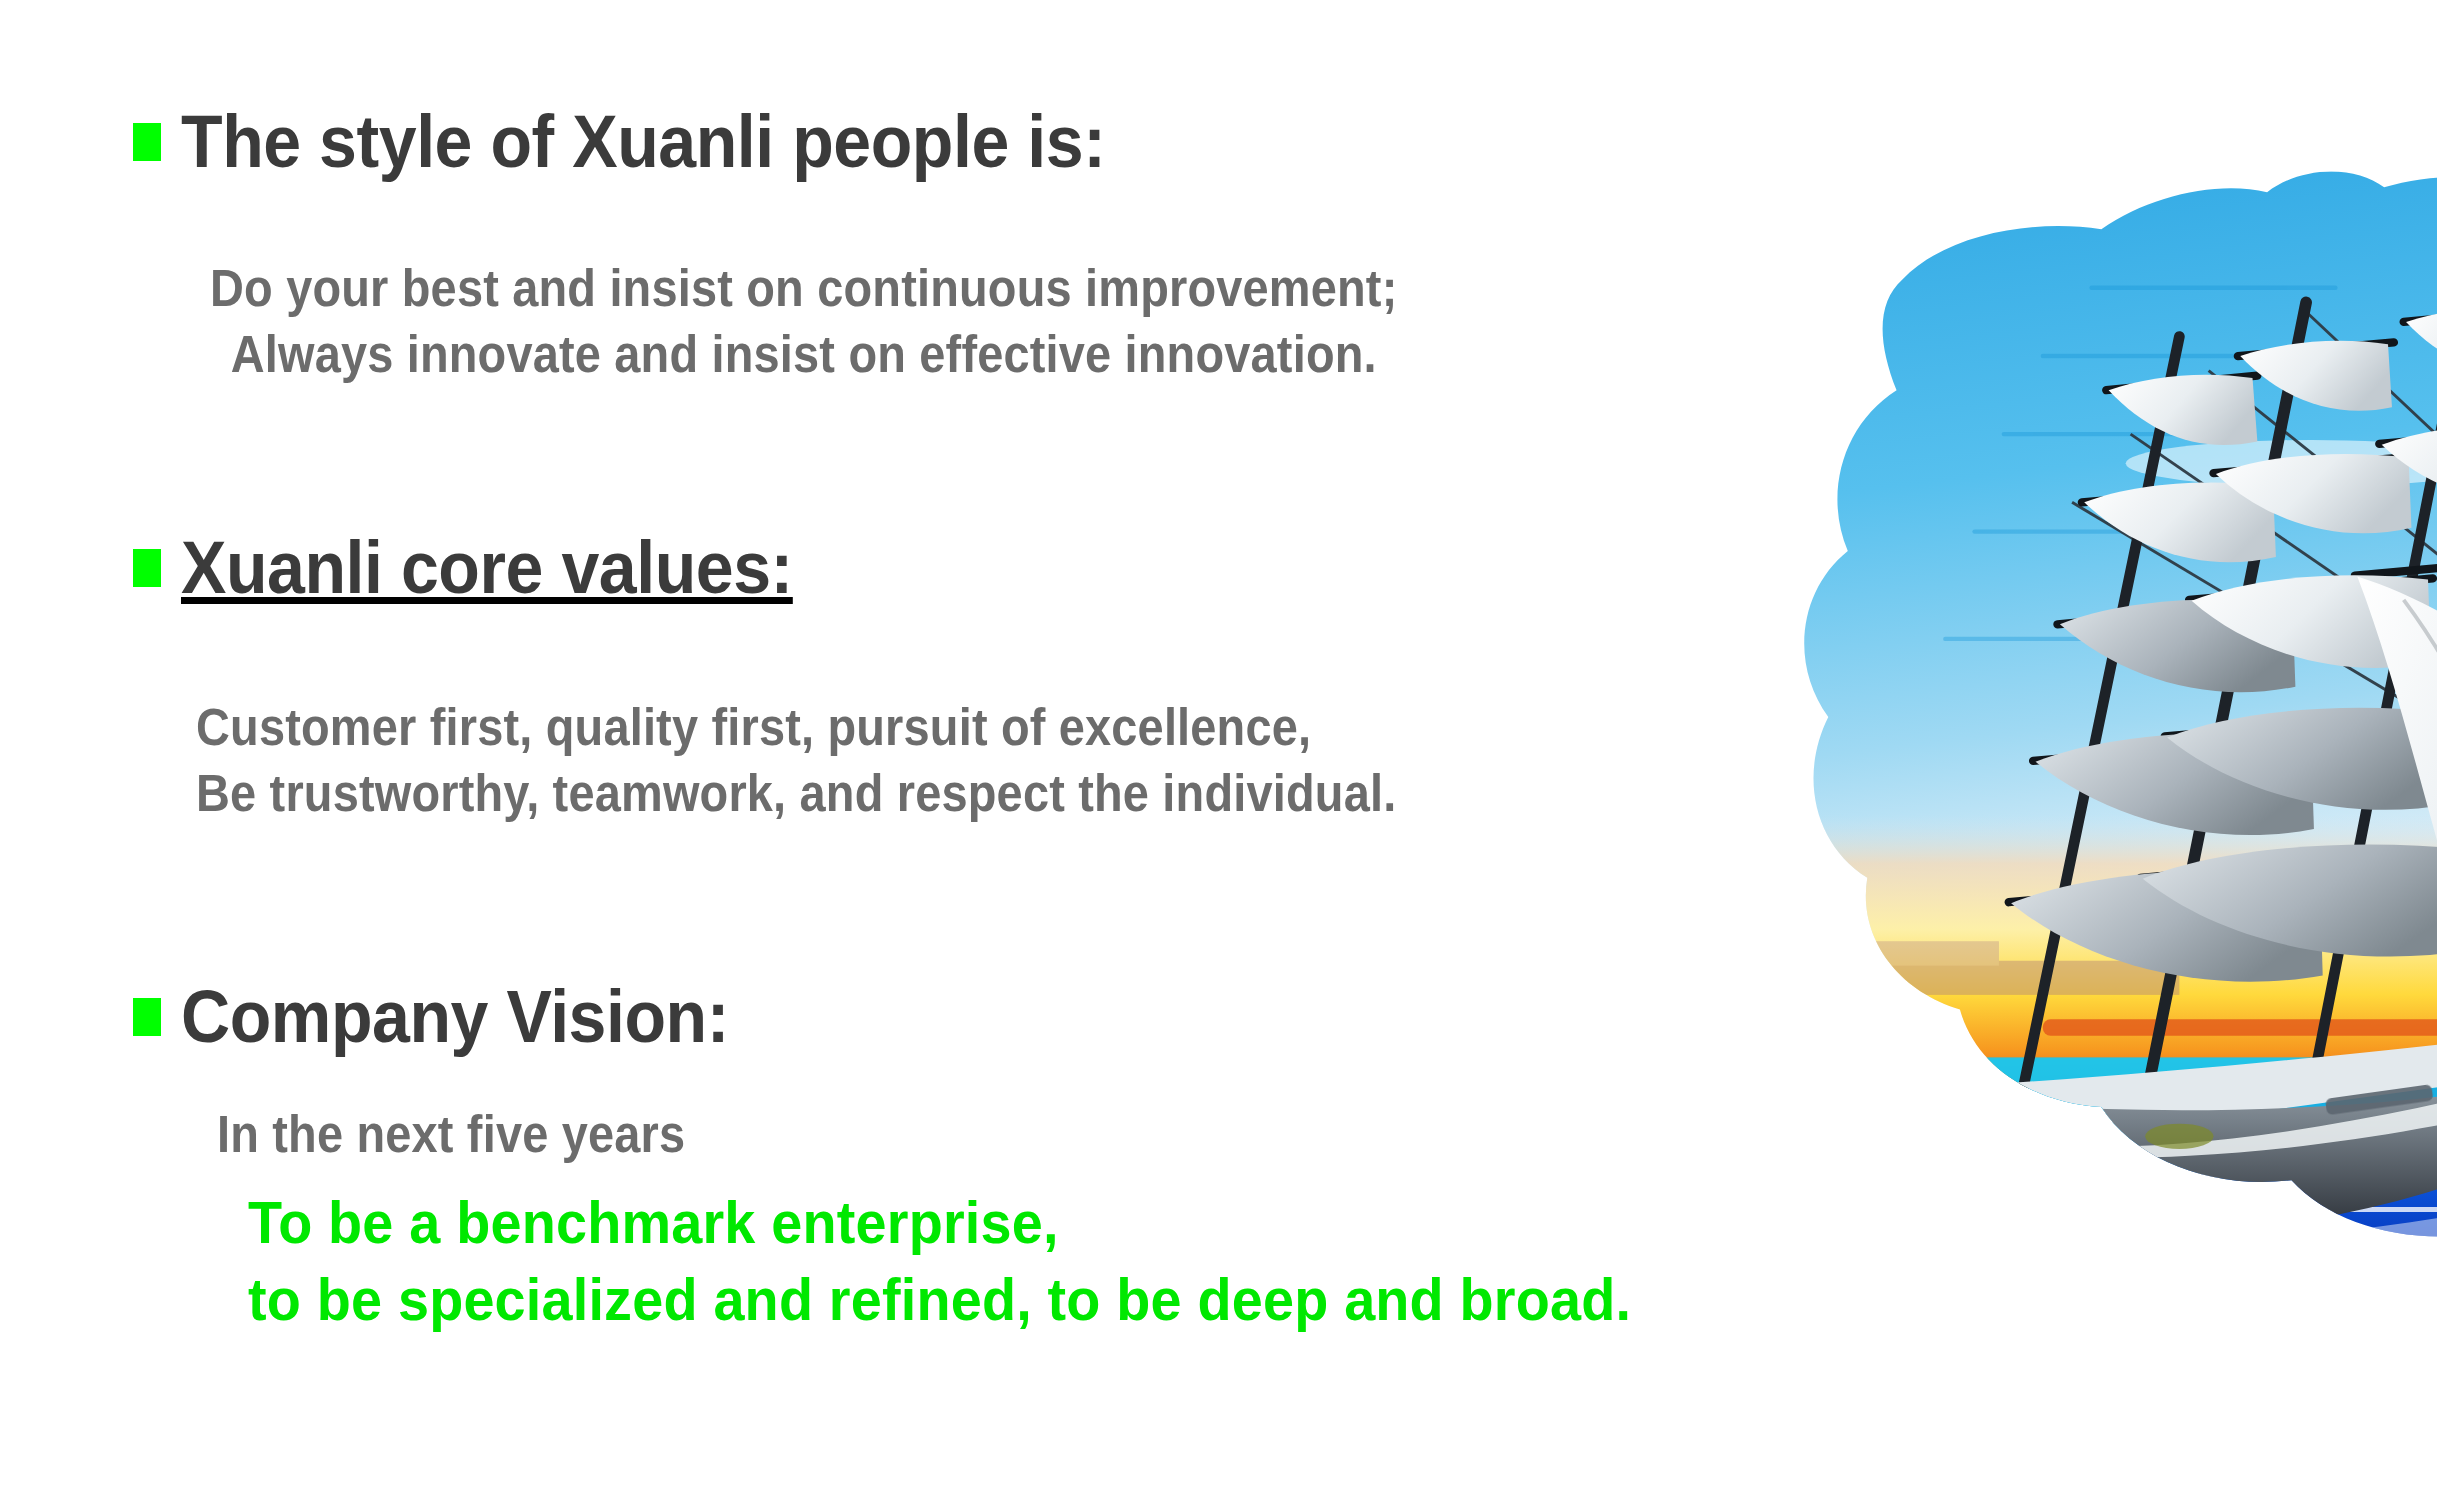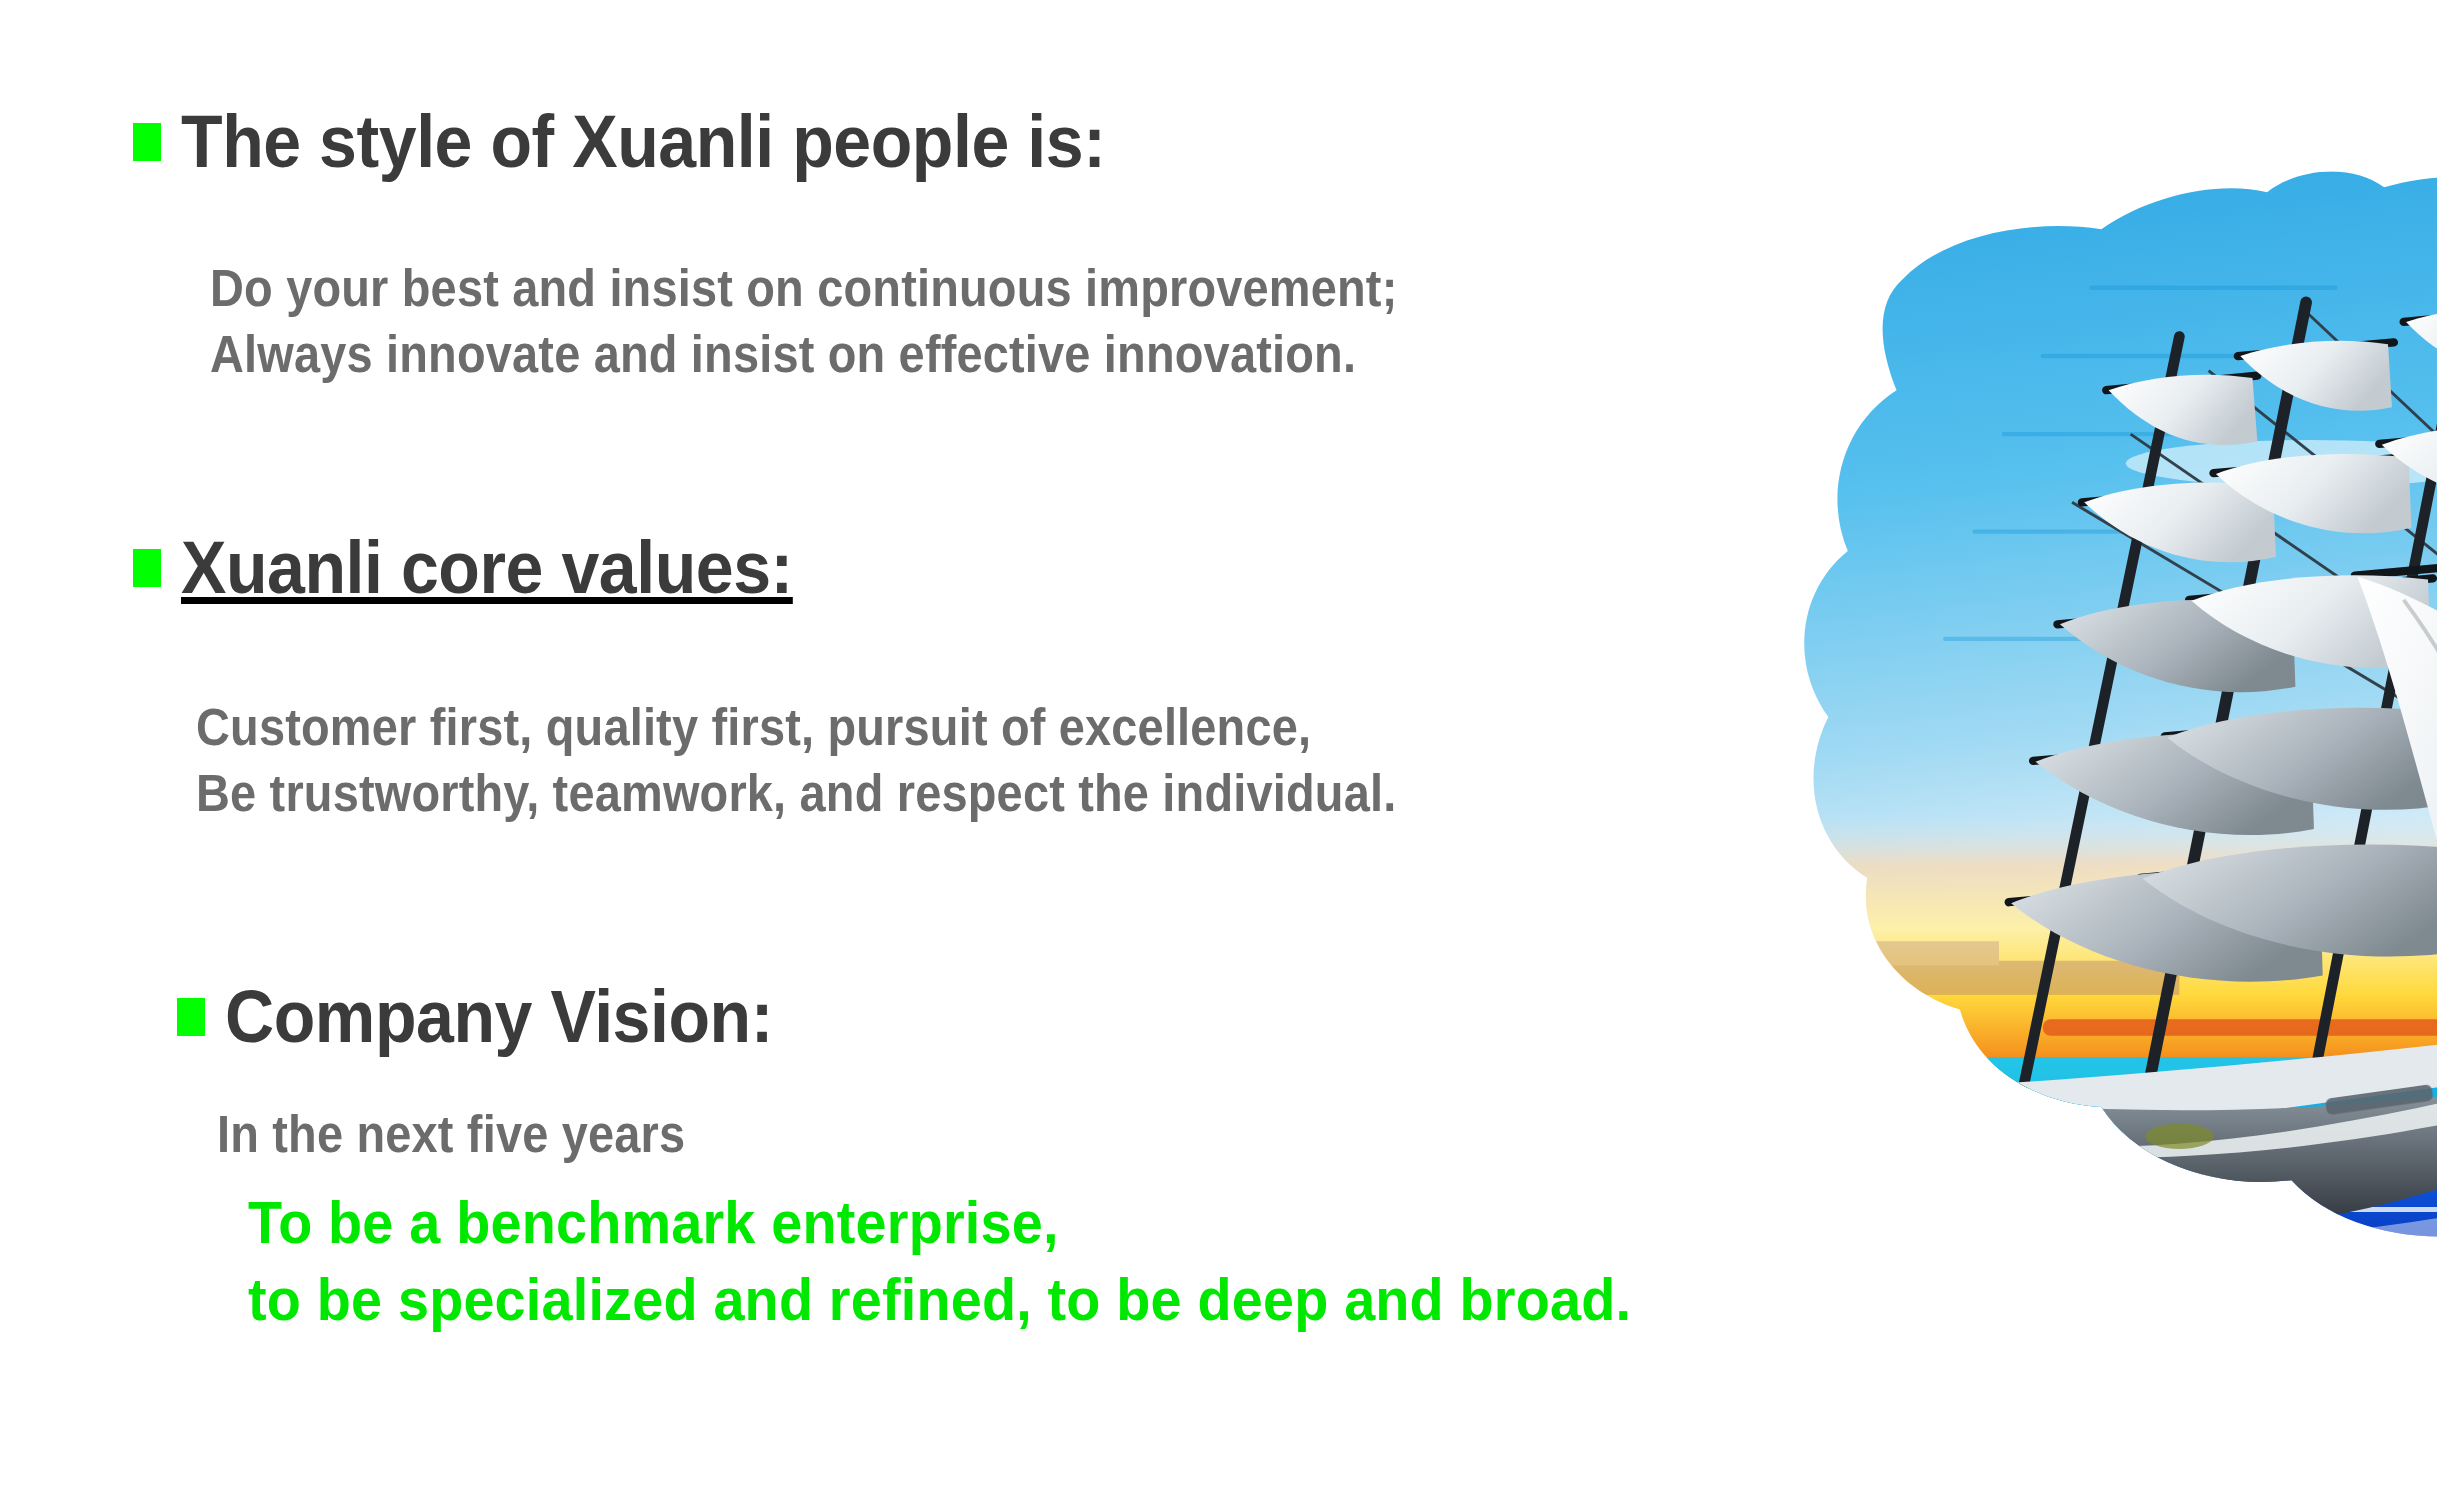--- a/index.html
+++ b/index.html
@@ -37,26 +37,26 @@
     transform:scaleX(.92);transform-origin:left center;
   }
   .vision-line{
     font-size:60px;line-height:1.28;font-weight:700;color:#00e800;
     white-space:nowrap;letter-spacing:0.2px;
     transform:scaleX(.93);transform-origin:left center;
   }
 
   
   #sec1-head{left:133px;top:105px;}
-  #sec1-body{left:210px;top:256px;}
+  #sec1-body{left:210px;top:256px;text-align:center;}
 
   #sec2-head{left:133px;top:531px;text-decoration:underline;}
   #sec2-body{left:196px;top:683px;margin-top:12px;}
 
-  #sec3-head{left:133px;top:980px;margin-left:44px;}
+  #sec3-head{left:133px;top:980px;}
   #sec3-sub {left:217px;top:1102px;text-align:right;}
   #sec3-vision{left:217px;top:1185px;margin-left:31px;}
 </style>
 </head>
 <body>
 
 <div class="slide">
 
   <div class="art">
     <svg viewBox="0 0 4391 2430" preserveAspectRatio="none" xmlns="http://www.w3.org/2000/svg">

